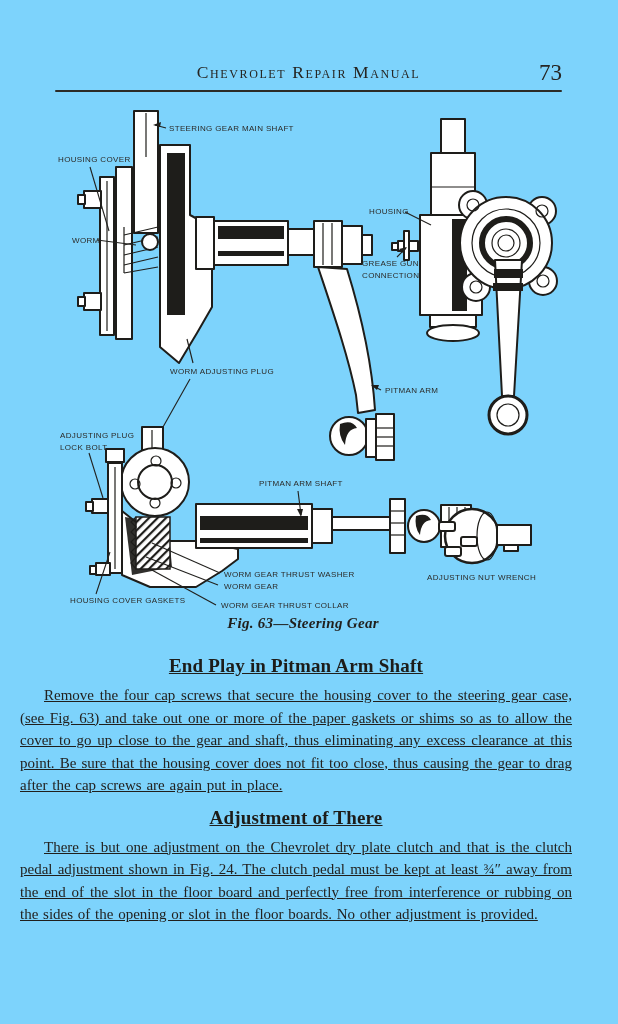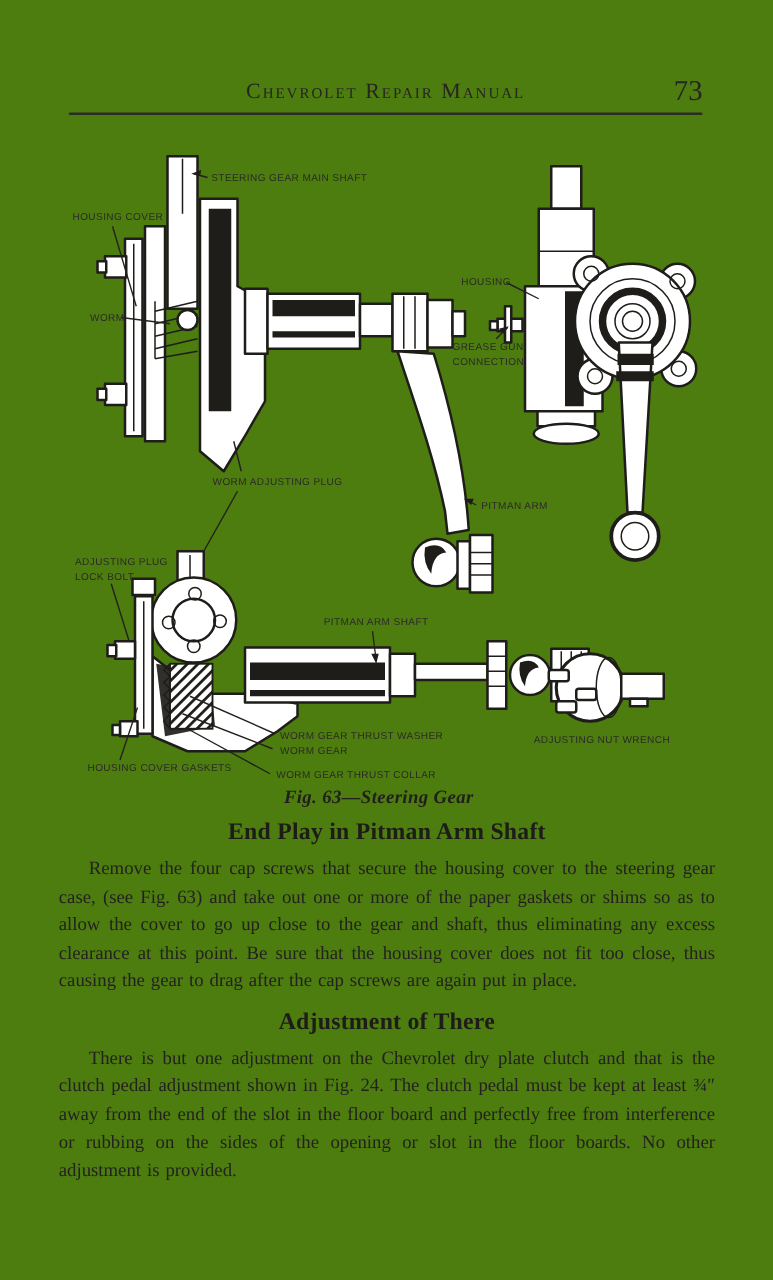--- a/index.html
+++ b/index.html
@@ -1,20 +1,20 @@
 <!DOCTYPE html>
 <html><head>
 <meta charset="utf-8">
 <style>
   html,body{margin:0;padding:0;background:#e8e6e1;}
   .page{
     position:relative;
     width:618px;height:1024px;
     margin:0 auto;
-    background:#4d7c0f;
+    background:#7dd3fc;
     color:#201f1c;
     font-family:"Liberation Serif", serif;
     overflow:hidden;
   }
   
   .page-header{position:absolute;top:0;left:0;width:618px;height:97px;}
   .header-title{
     position:absolute;top:62px;left:55px;width:507px;
     text-align:center;
     font-variant:small-caps;
@@ -23,38 +23,38 @@
   }
   .page-number{
     position:absolute;top:60px;right:56px;
     font-size:23px;color:#262522;
   }
   .header-rule{
     position:absolute;top:90px;left:55px;right:56px;height:2px;
     background:#2c2b27;border-radius:1px;
   }
   
-  .figure{position:absolute;top:111px;left:0;margin:0;width:515px;height:548px;}
+  .figure{position:absolute;top:97px;left:0;margin:0;width:515px;height:548px;}
   .figure svg{display:block;}
   .dwg{stroke:#1e1d1a;stroke-width:2;fill:#ffffff;stroke-linejoin:round;}
   .dwg-thin{stroke:#1e1d1a;stroke-width:1.2;fill:none;}
   .dwg-dark{fill:#1e1d1a;stroke:none;}
   .lead{stroke:#22211e;stroke-width:1.1;fill:none;}
   .lbl{
     font-family:"Liberation Sans", sans-serif;
     font-size:8px;letter-spacing:0.35px;fill:#2b2a27;
   }
   .cap{
     font-family:"Liberation Serif", serif;
     font-style:italic;font-weight:bold;
     font-size:15px;fill:#201f1c;letter-spacing:0.3px;
   }
   
   .sections{position:absolute;top:645px;left:0;width:618px;}
-  .section{padding:0 46px 0 47px;}
+  .section{padding:0 46px 0 20px;text-decoration:underline;}
   .section-heading{
     text-align:center;
     font-size:19px;font-weight:bold;letter-spacing:0.2px;
     margin:10px 0 7px 0;color:#1d1c19;
   }
   .section-body{
     font-size:15px;line-height:22.5px;
     text-align:justify;text-indent:24px;
     margin:0;color:#232220;
     word-spacing:1px;

